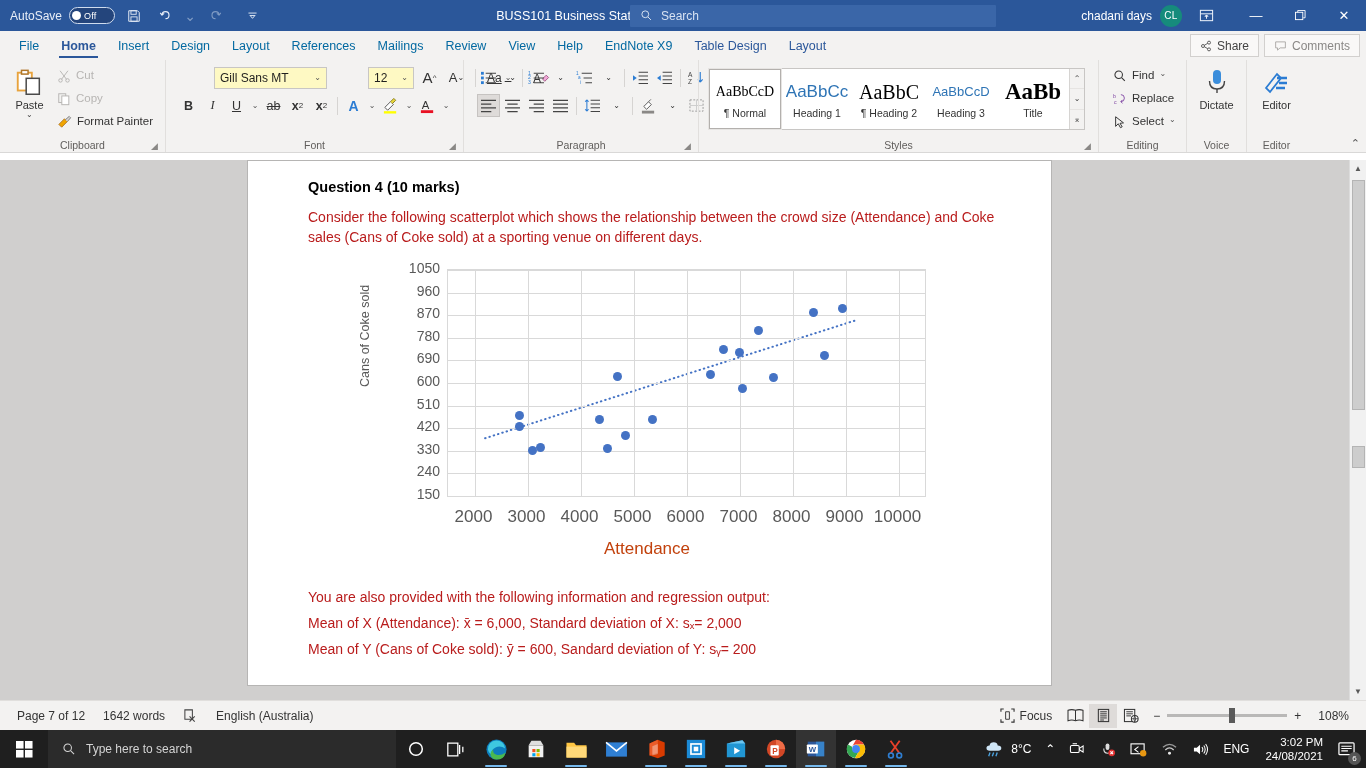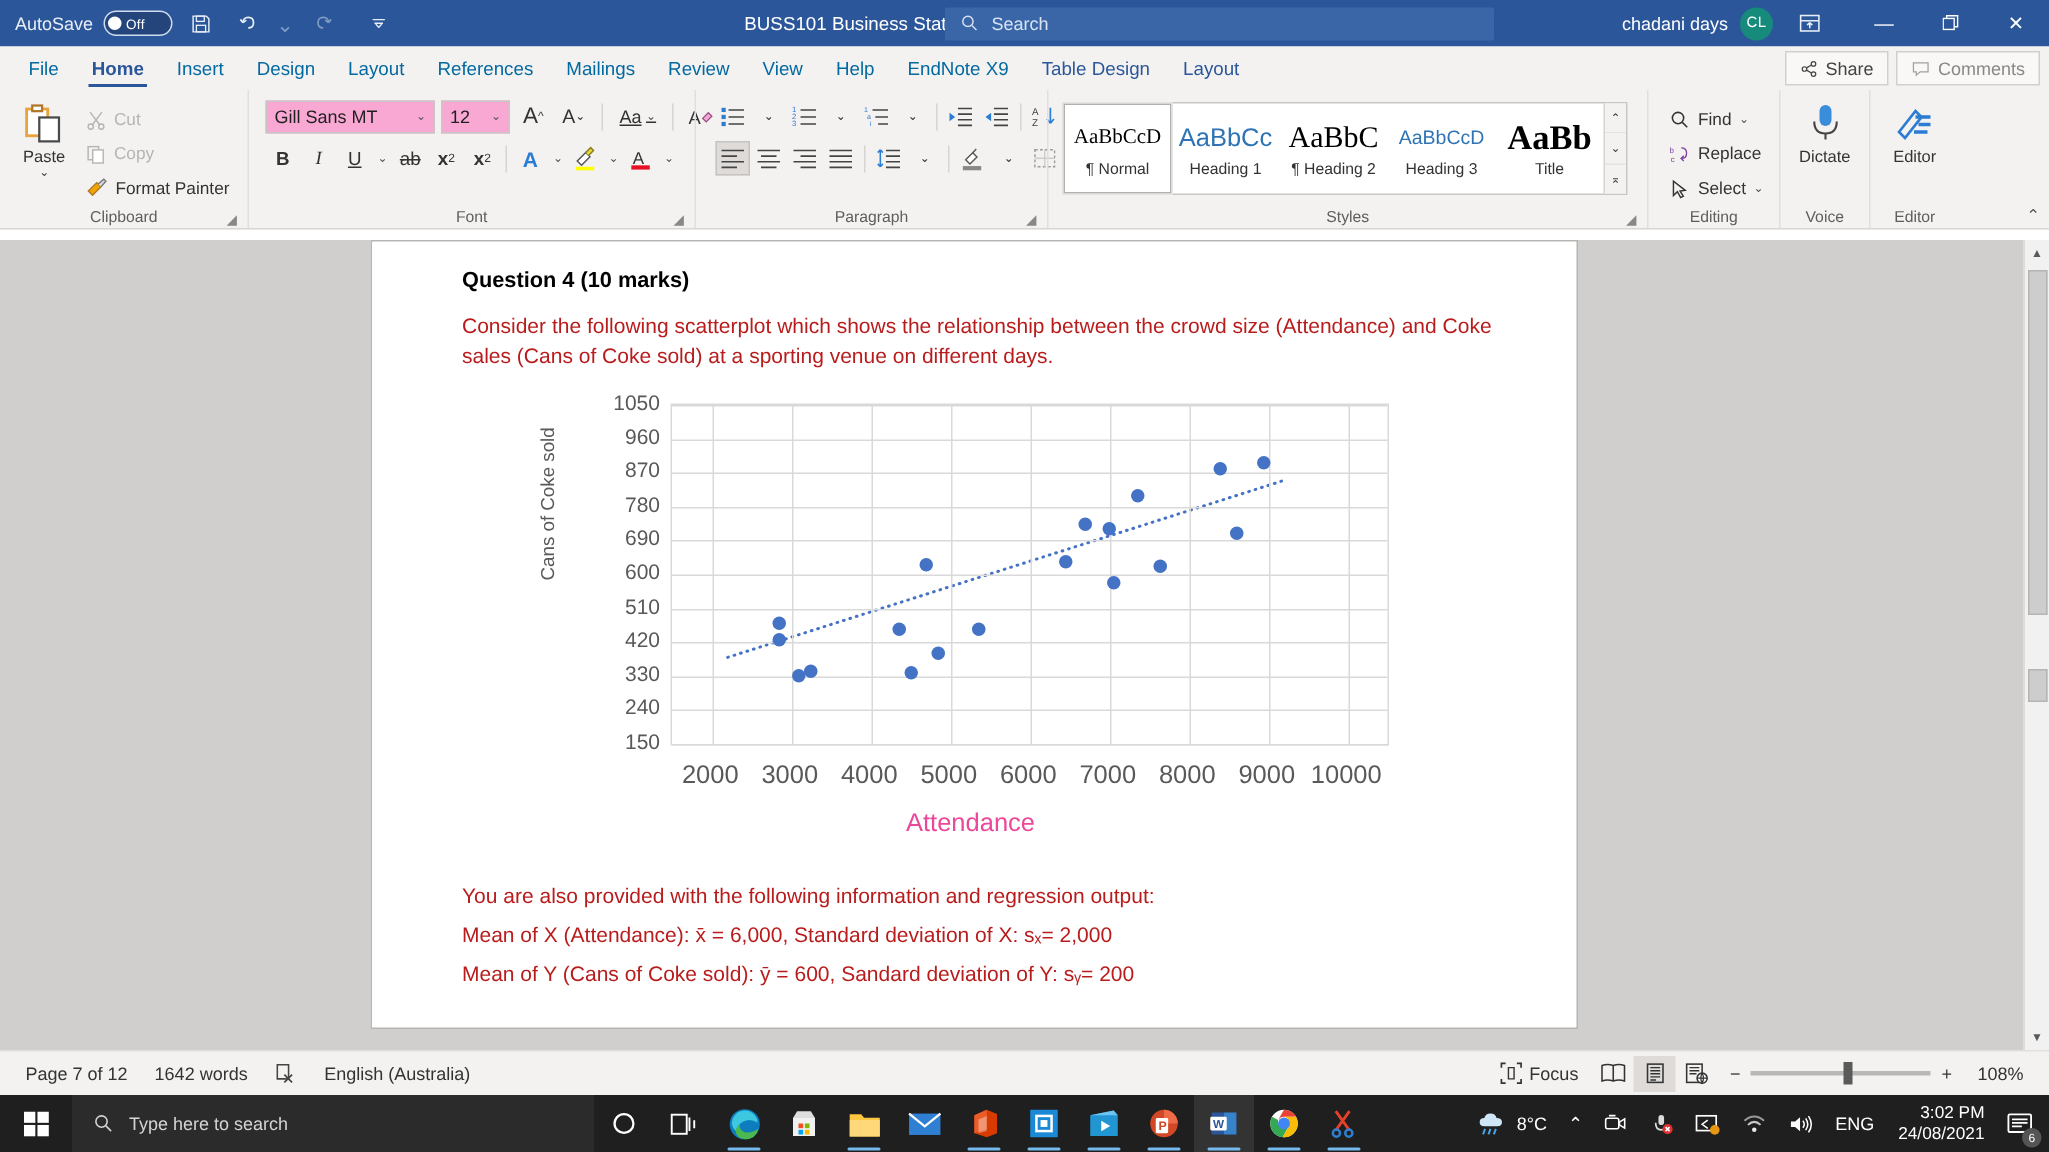--- a/index.html
+++ b/index.html
@@ -91,32 +91,32 @@
     position: absolute; right: 4px; bottom: 1px; font-size: 9px; color: #8a8886;
   }
   .bigbtn {
     width: 54px; display: flex; flex-direction: column; align-items: center;
     padding-top: 2px; gap: 1px;
   }
   .bigbtn .lbl { font-size: 11px; color: #333; }
   .bigbtn .chev { font-size: 8px; color: #444; line-height: 6px; }
   .smallcol { display: flex; flex-direction: column; justify-content: flex-start; gap: 2px; padding-top: 3px; }
   .smallbtn {
-    height: 21px; display: flex; align-items: center; gap: 5px; padding: 0 5px;
+    height: 21px; display: flex; align-items: flex-start; gap: 5px; padding: 0 5px;
     font-size: 11.5px; color: #333; white-space: nowrap;
   }
   .smallbtn.disabled { color: #b7b5b3; }
   .ico { display: inline-flex; align-items: center; justify-content: center; }
 
   
   .fontrow1 { display: flex; align-items: center; gap: 4px; }
   .fontrow2 { display: flex; align-items: center; gap: 1px; margin-top: 5px; }
   .combo {
-    height: 22px; border: 1px solid #c8c6c4; background: #f9a8d4; display: flex;
-    align-items: center; justify-content: space-between; padding: 0 5px; font-size: 12px; color: #201f1e;
+    height: 22px; border: 1px solid #c8c6c4; background: #fef9c3; display: flex;
+    align-items: center; justify-content: space-between; padding: 0 5px; font-size: 12px; color: #201f1e; margin-left: 37px;
   }
   .fbtn {
     width: 23px; height: 23px; display: flex; align-items: center; justify-content: center;
     font-size: 12.5px; color: #333;
   }
   .fbtn.wide { width: auto; padding: 0 4px; gap: 3px; text-decoration: underline; }
   .fsep { width: 1px; height: 18px; background: #d6d4d2; margin: 0 3px; }
   .tiny-chev { font-size: 8px; color: #555; }
 
   
@@ -186,21 +186,21 @@
   .pt {
     position: absolute; width: 9px; height: 9px; border-radius: 50%;
     background: #4472c4; margin-left: -4.5px; margin-top: -4.5px;
   }
   .xtick {
     position: absolute; font-size: 17px; color: #595959; text-align: center;
     transform: translateX(-50%); white-space: nowrap;
   }
   .xlabel {
     position: absolute; left: 0; right: 0; top: 282px; text-align: center;
-    font-size: 17px; color: #ec4899;
+    font-size: 17px; color: #c2410c;
   }
 
   
   .vscroll {
     position: absolute; right: 0; top: 160px; bottom: 68px; width: 17px;
     background: #f1f1f1; border-left: 1px solid #dcdcdc;
   }
   .vsarrow {
     height: 17px; display: flex; align-items: center; justify-content: center;
     font-size: 8px; color: #5a5a5a; background: #f1f1f1;

